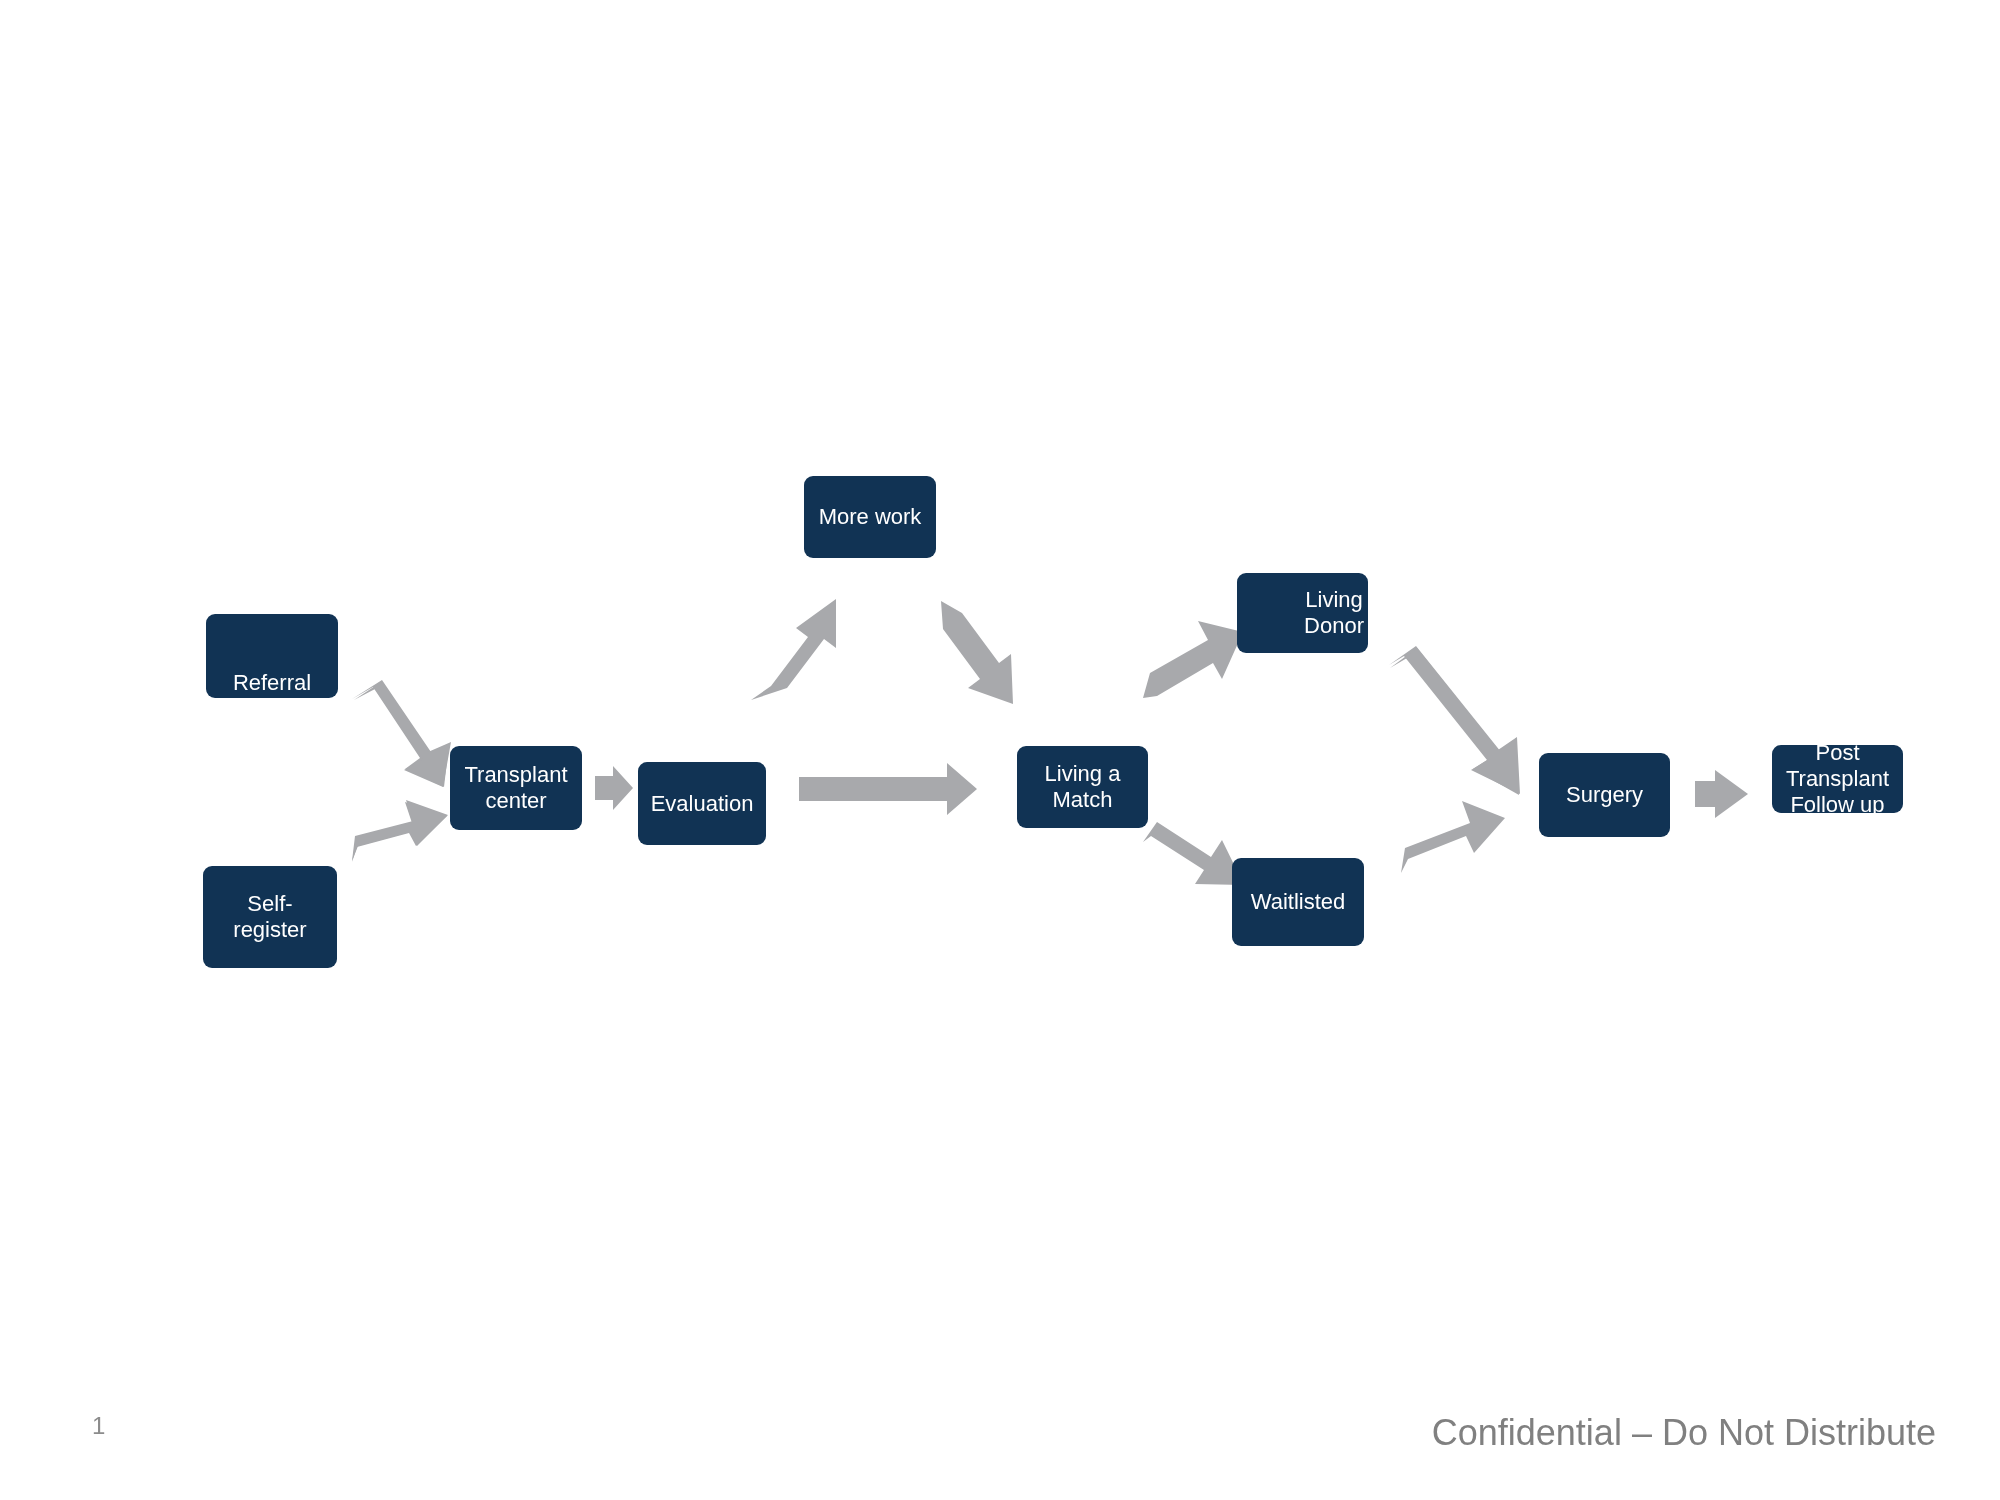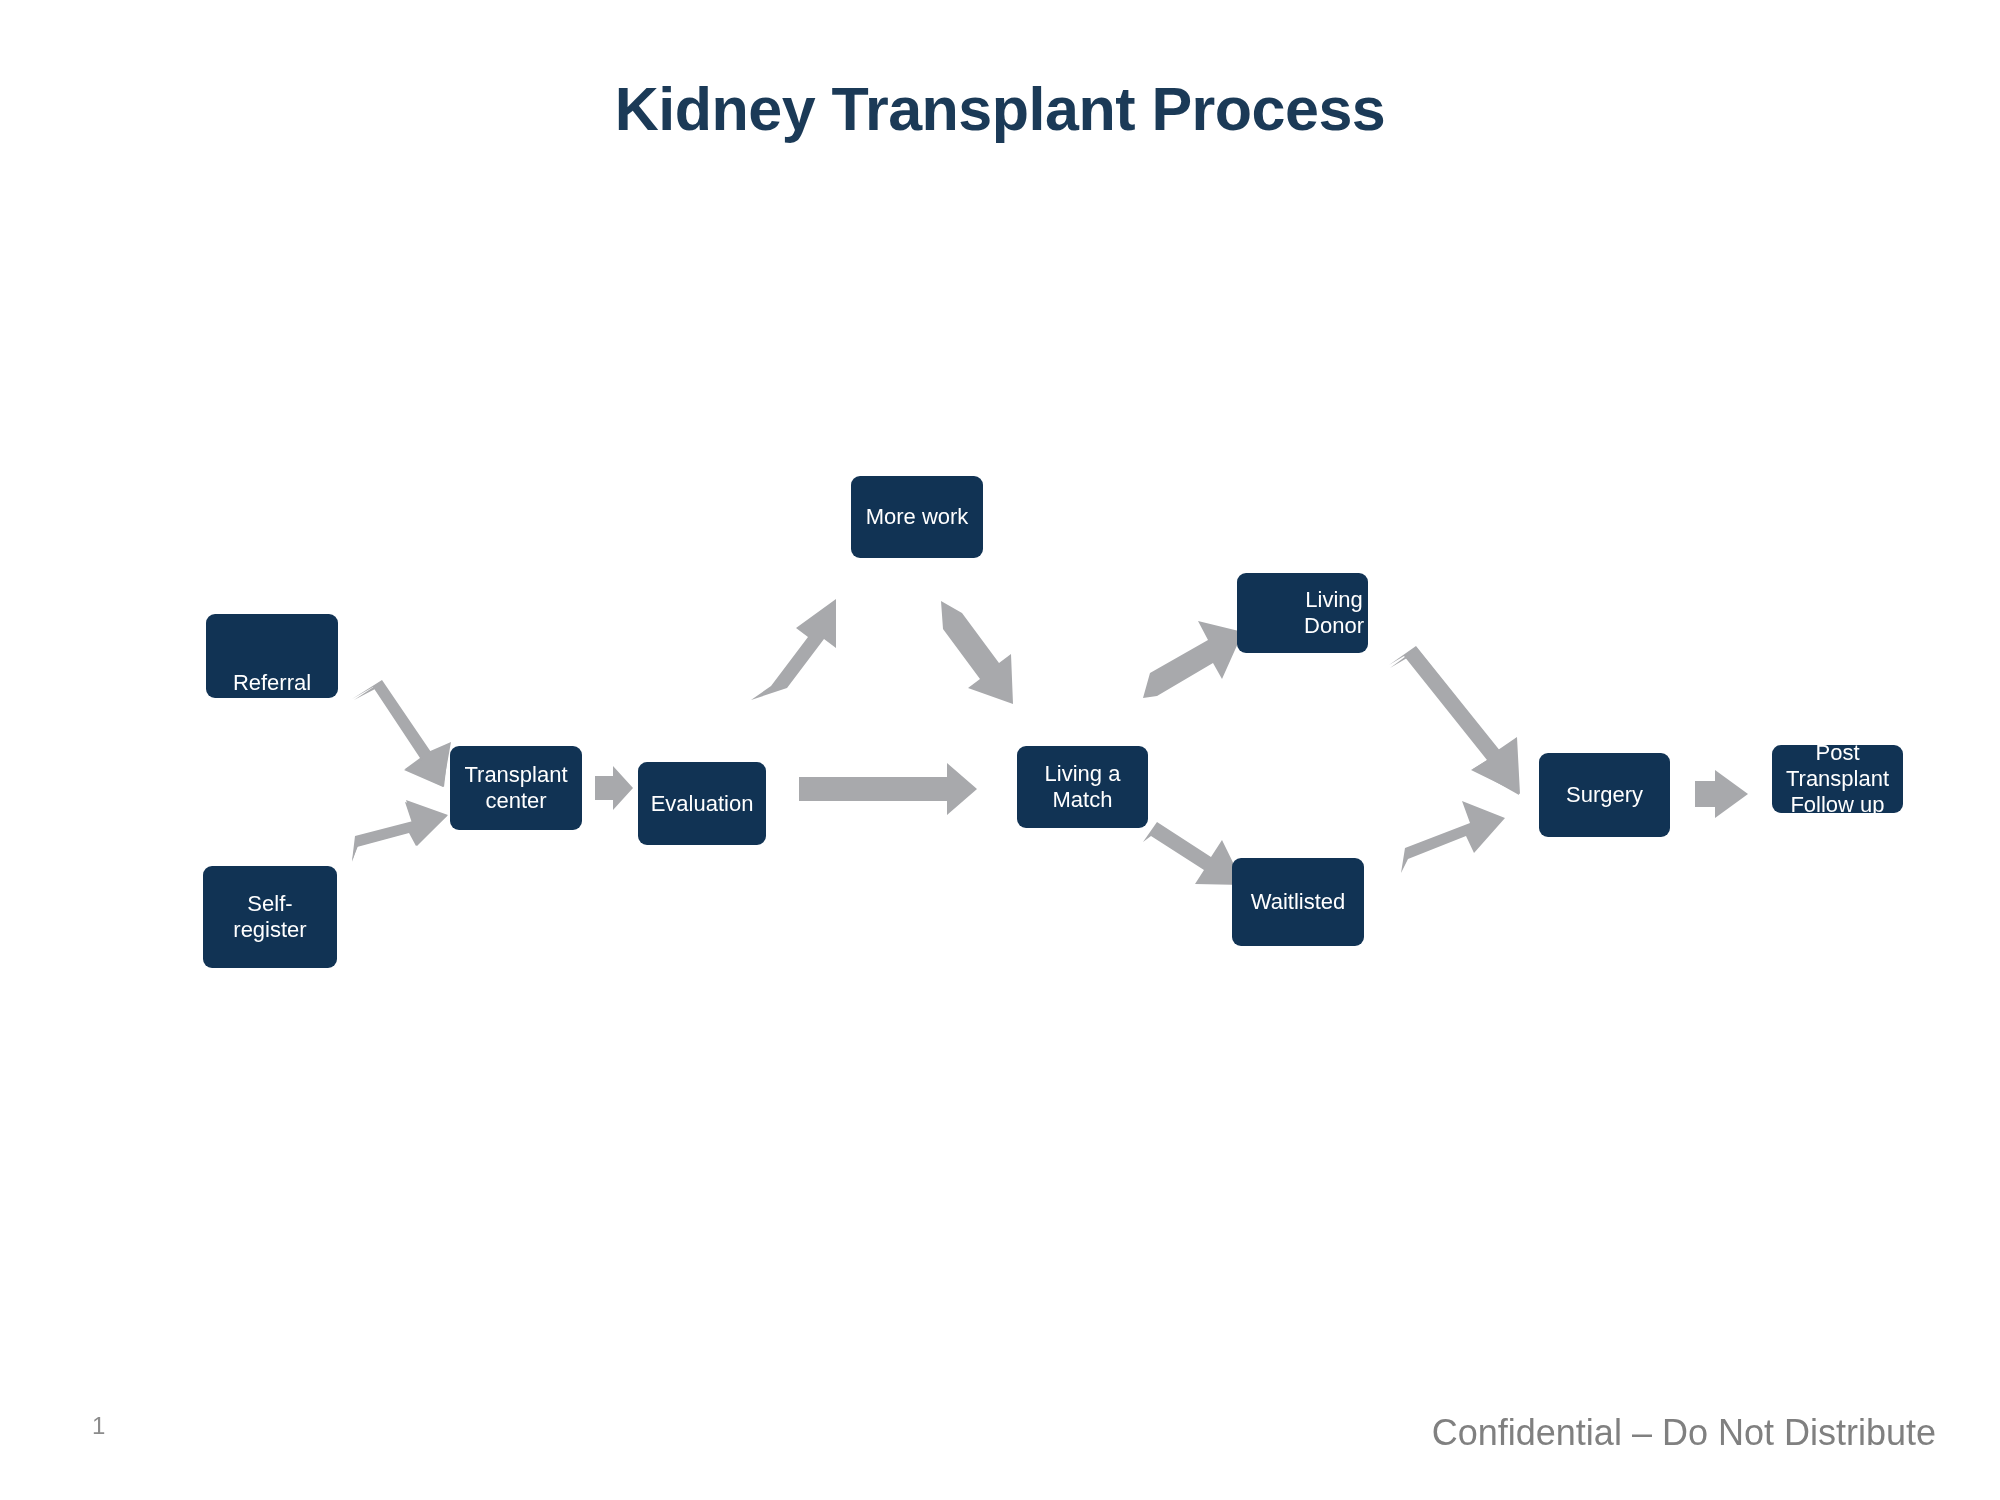--- a/index.html
+++ b/index.html
@@ -73,21 +73,20 @@
     color: #808080;
     font-family: "Liberation Sans", sans-serif;
     white-space: nowrap;
   }
 </style>
 </head>
 <body>
 
 <div class="slide">
 
-  <div class="slide-title">Kidney Transplant Process</div>
 
   <svg class="diagram" viewBox="0 0 2000 1500">
 
     <g>
       <polygon fill="#a8a9ac" points="352,699 382,680 433,755 449,744 444,787 405,769 420,758 373,687"></polygon>
       <polygon fill="#a8a9ac" points="354,700 381,682 428,752 451,742 443,787 404,770 423,759 375,689"></polygon>
     </g>
 
     <g>
       <polygon fill="#a8a9ac" points="352,862 356,838 412,823 405,802 447,816 416,846 409,833 357,847"></polygon>
@@ -144,21 +143,21 @@
 
   <div class="node" style="left:450px; top:746px; width:132px; height:84px;">
     <span class="node-label">Transplant
 center</span>
   </div>
 
   <div class="node" style="left:638px; top:762px; width:128px; height:83px;">
     <span class="node-label">Evaluation</span>
   </div>
 
-  <div class="node" style="left:851px; top:476px; width:132px; height:82px;">
+  <div class="node" style="left:804px; top:476px; width:132px; height:82px;">
     <span class="node-label">More work</span>
   </div>
 
   <div class="node" style="left:1017px; top:746px; width:131px; height:82px;">
     <span class="node-label">Living a
 Match</span>
   </div>
 
   <div class="node" style="left:1237px; top:573px; width:131px; height:80px;justify-content:flex-end;">
     <span class="node-label">Living

